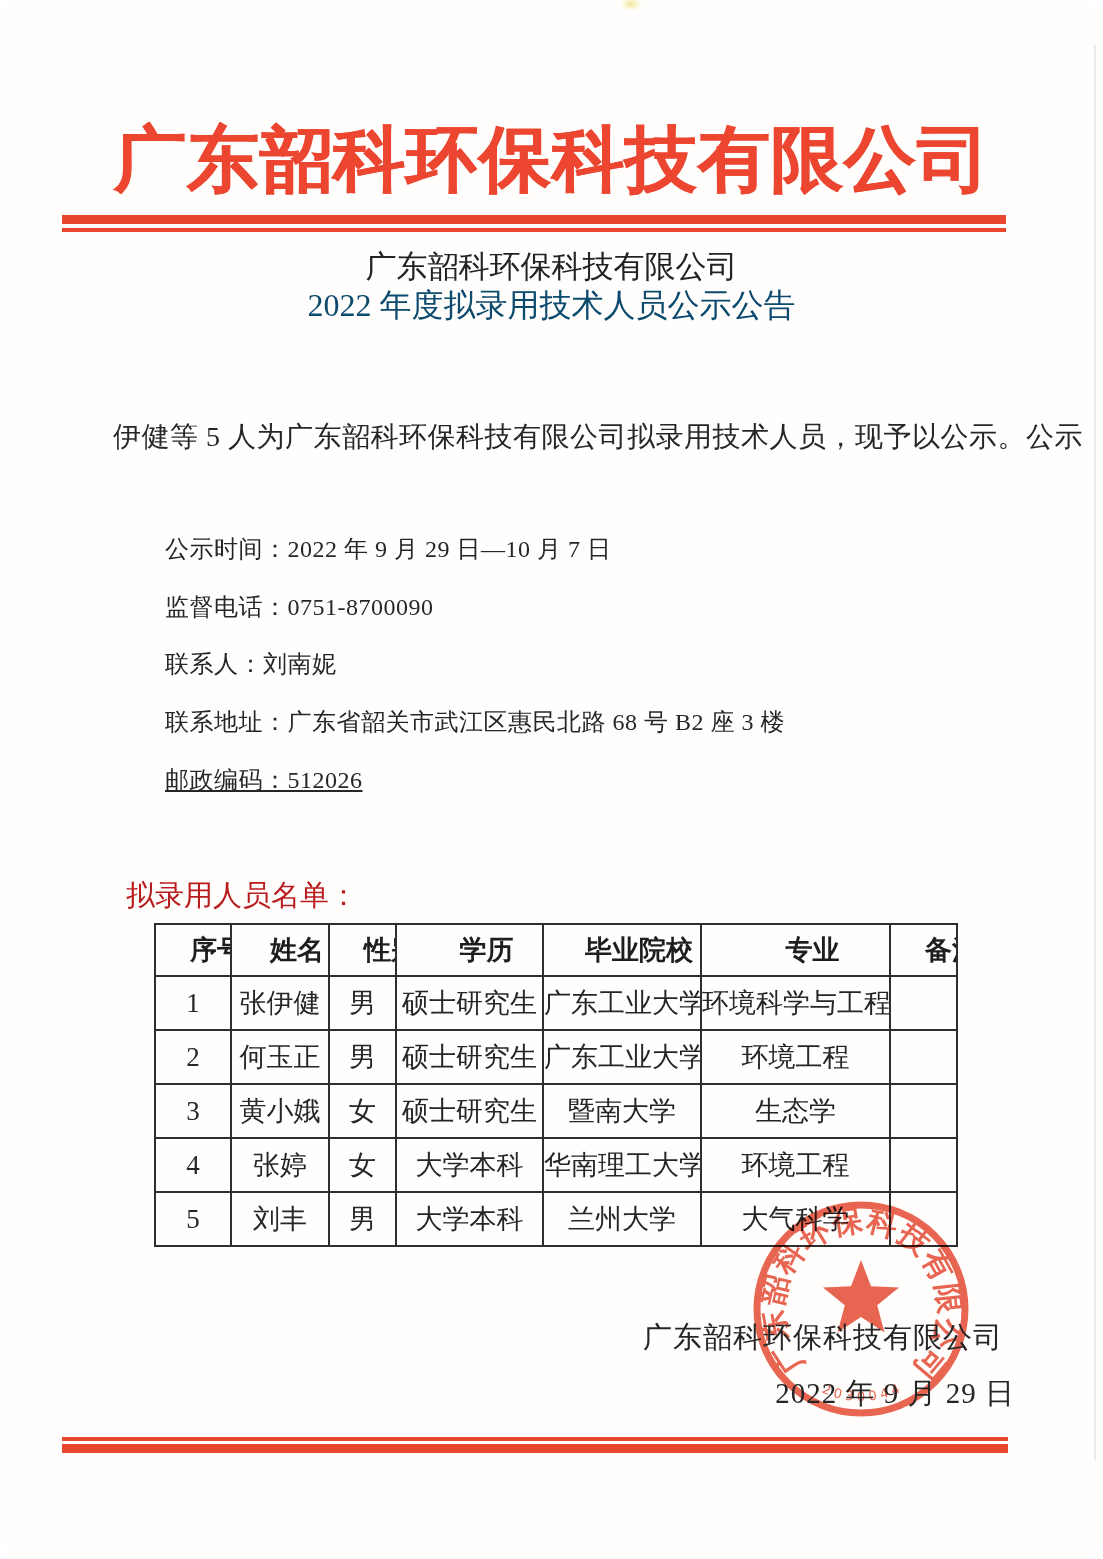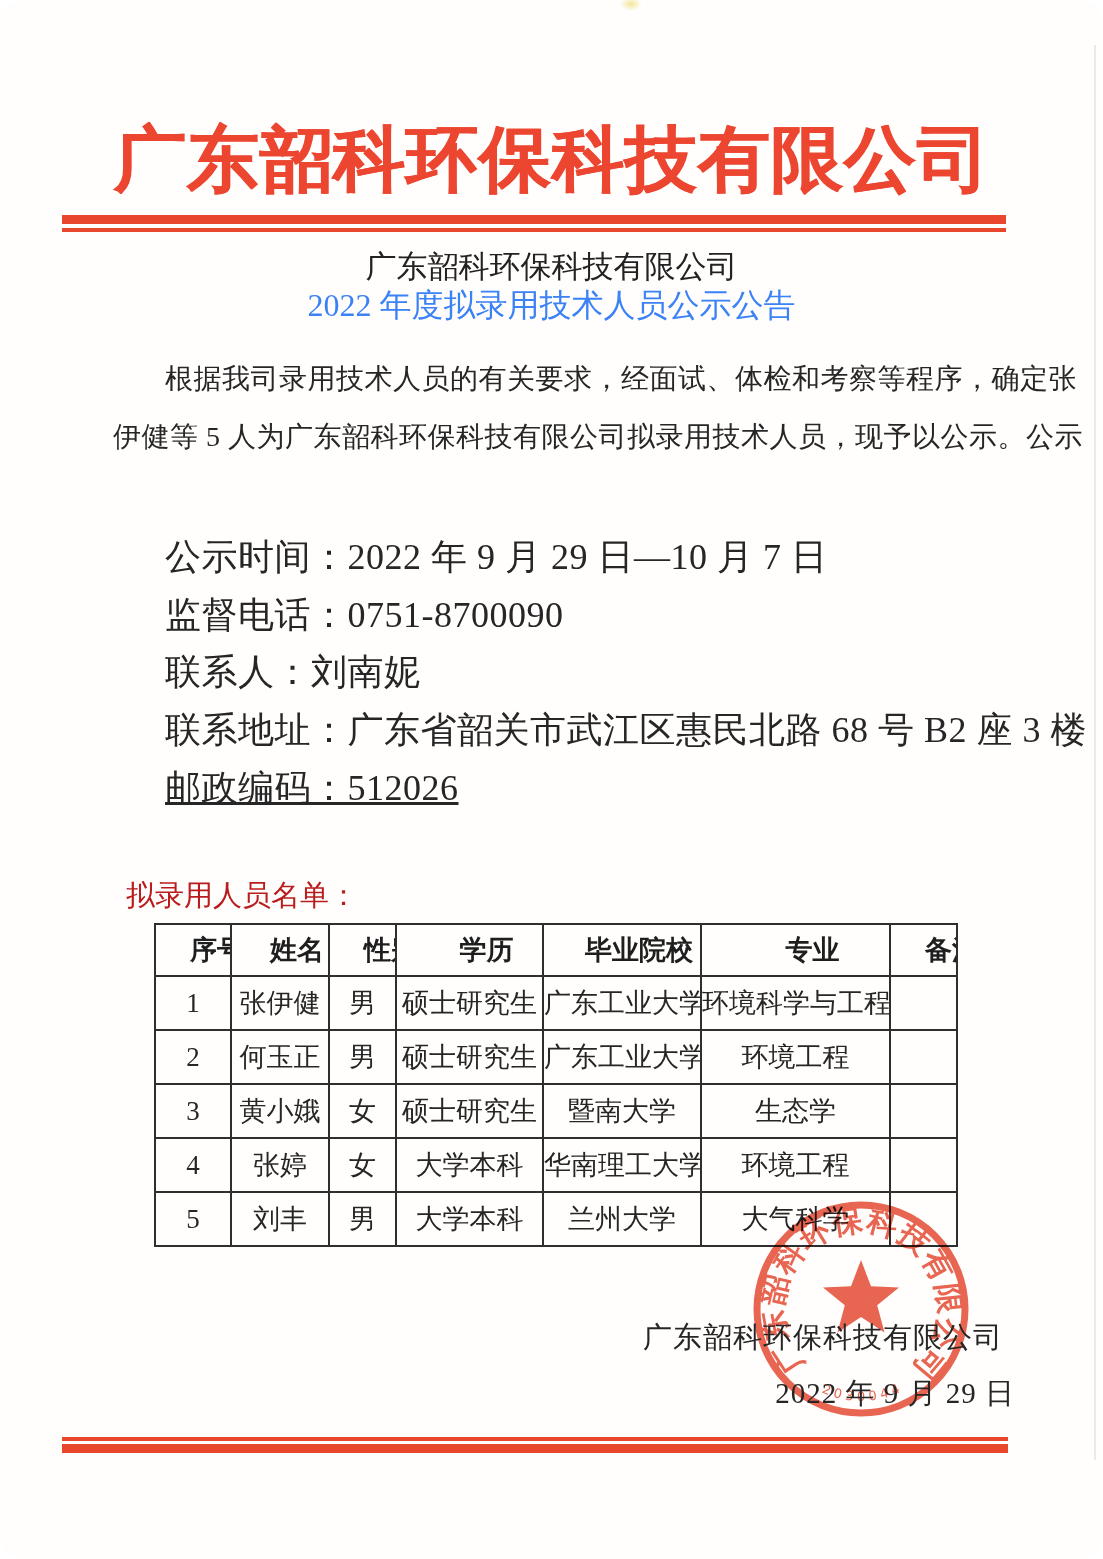--- a/index.html
+++ b/index.html
@@ -41,36 +41,36 @@
   .rule-bot-thin  { top: 1437px; height: 4px; width: 946px; }
   .rule-bot-thick { top: 1444px; height: 9px; width: 946px; }
 
   
   .doc-title-1 {
     position: absolute; left: 0; top: 246px; width: 100%;
     text-align: center; font-size: 31px; color: #222; white-space: nowrap;
   }
   .doc-title-2 {
     position: absolute; left: 0; top: 284px; width: 100%;
-    text-align: center; font-size: 32px; color: #3b82f6; white-space: nowrap;
+    text-align: center; font-size: 32px; color: #0c4a6e; white-space: nowrap;
   }
 
   
   .body-line {
     position: absolute; left: 113px; width: 915px;
     font-size: 28px; letter-spacing: .5px; color: #262626; white-space: nowrap;
   }
   .body-line.l1 { top: 360px; left: 165px; }
   .body-line.l2 { top: 418px; }
   .body-line.l3 { top: 476px; }
 
   
   .info-line {
     position: absolute; left: 165px;
-    font-size: 36px; letter-spacing: .5px; color: #262626; white-space: nowrap; text-align: right;
+    font-size: 24px; letter-spacing: .5px; color: #262626; white-space: nowrap; text-align: right;
   }
   .info-0 { top: 533px; }
   .info-1 { top: 591px; }
   .info-2 { top: 648px; }
   .info-3 { top: 706px; }
   .info-4 { top: 764px; text-decoration: underline; }
 
   
   .roster-caption {
     position: absolute; left: 126px; top: 876px;
@@ -127,21 +127,20 @@
   <div class="yellow-mark"></div>
   <div class="edge-line"></div>
 
   <div class="letterhead">广东韶科环保科技有限公司</div>
   <div class="rule rule-top-thick"></div>
   <div class="rule rule-top-thin"></div>
 
   <div class="doc-title-1">广东韶科环保科技有限公司</div>
   <div class="doc-title-2">2022 年度拟录用技术人员公示公告</div>
 
-  <div class="body-line l1">根据我司录用技术人员的有关要求，经面试、体检和考察等程序，确定张</div>
   <div class="body-line l2">伊健等 5 人为广东韶科环保科技有限公司拟录用技术人员，现予以公示。公示</div>
 
   <div class="info-line info-0">公示时间：2022 年 9 月 29 日—10 月 7 日</div>
   <div class="info-line info-1">监督电话：0751-8700090</div>
   <div class="info-line info-2">联系人：刘南妮</div>
   <div class="info-line info-3">联系地址：广东省韶关市武江区惠民北路 68 号 B2 座 3 楼</div>
   <div class="info-line info-4">邮政编码：512026</div>
 
   <div class="roster-caption">拟录用人员名单：</div>
 

